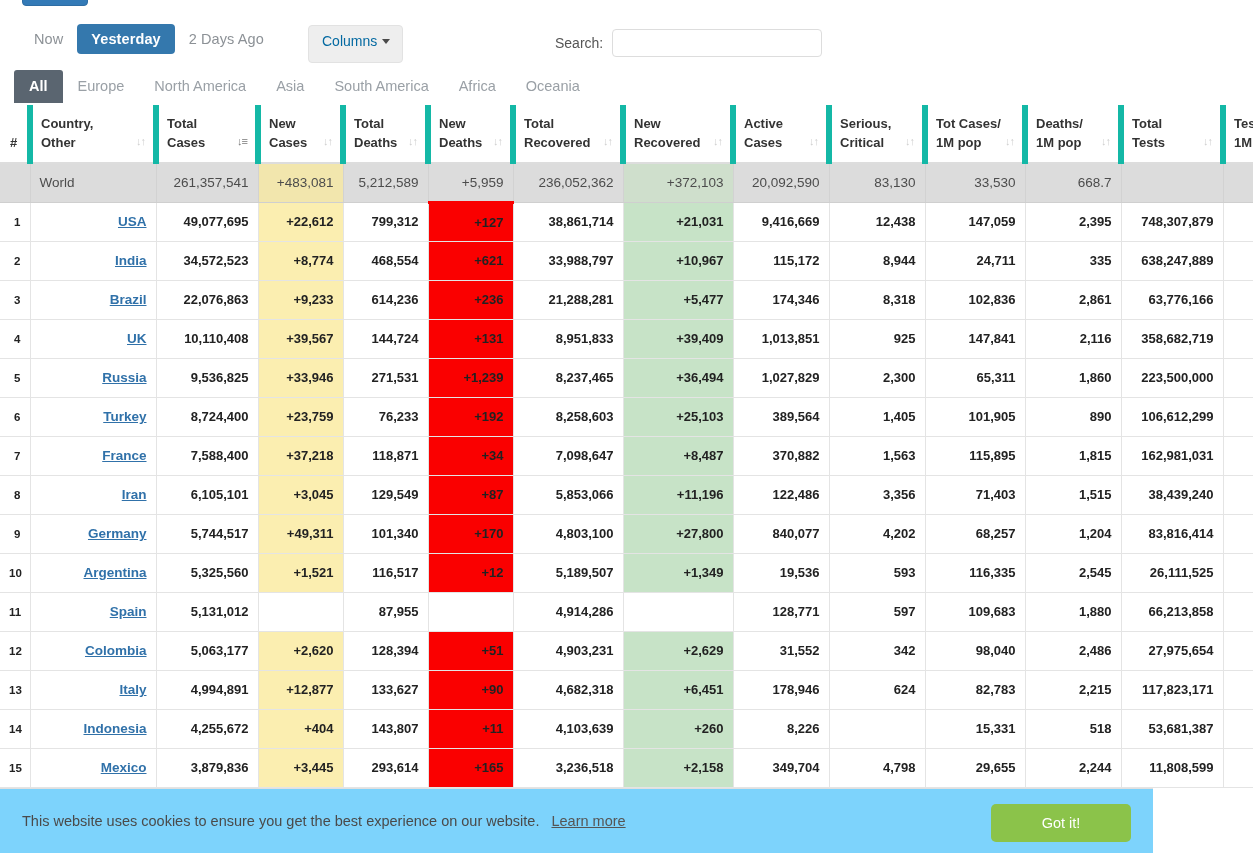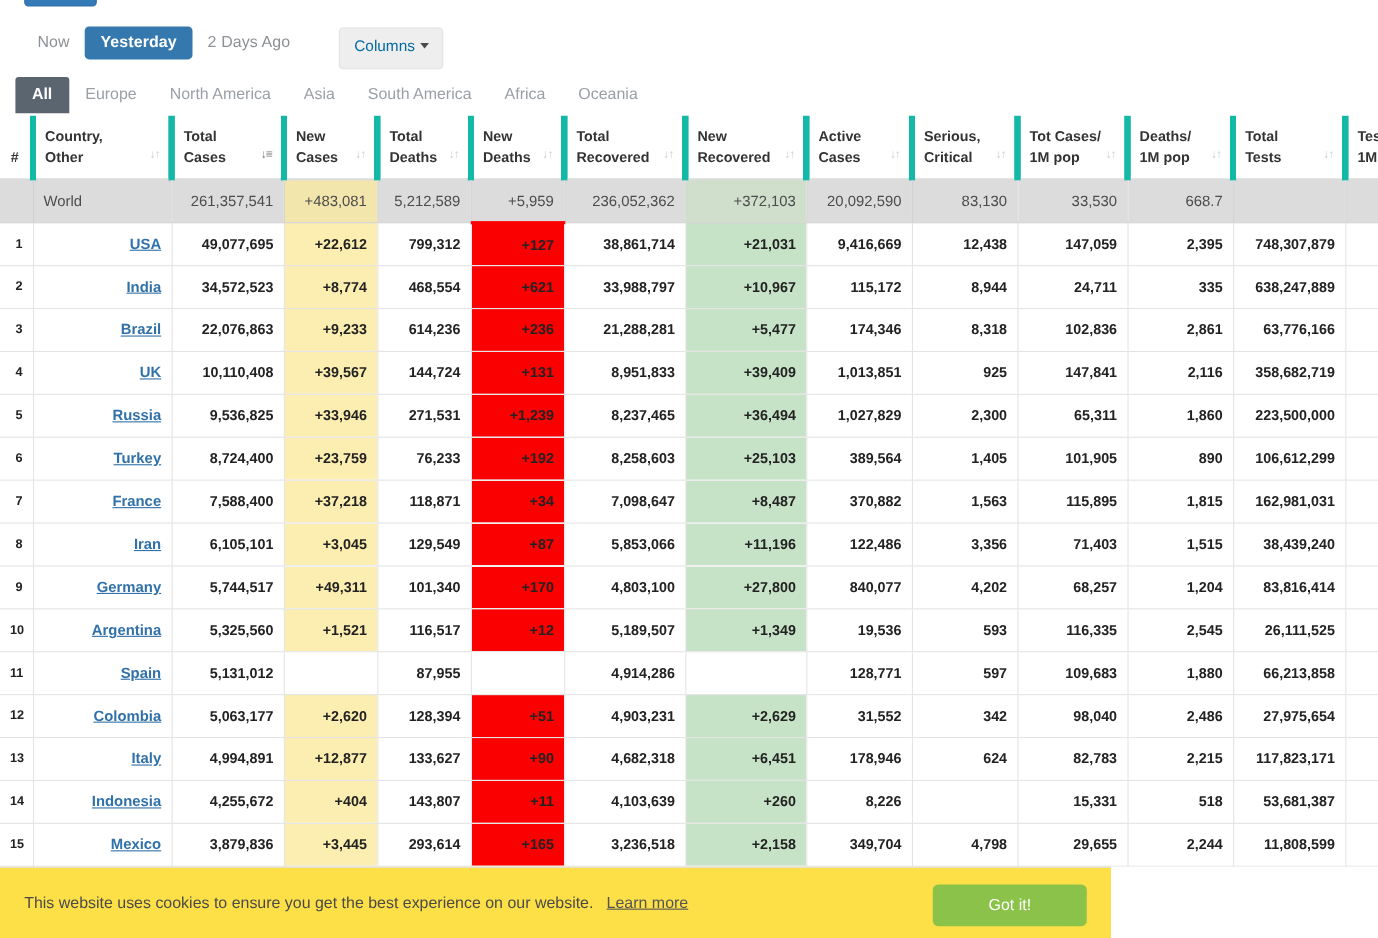--- a/index.html
+++ b/index.html
@@ -232,23 +232,23 @@
   col.w-sc   { width: 96px; }
   col.w-tcm  { width: 100px; }
   col.w-dpm  { width: 96px; }
   col.w-tt   { width: 102px; }
   col.w-tpm  { width: 80px; }
 
   
   .cookie-bar {
     position: absolute;
     left: 0; bottom: 0;
-    width: 1010px;
+    width: 1153px;
     height: 65px;
-    background: #fde047;
+    background: #7dd3fc;
     border-top: 1px solid #e0e0e0;
     display: flex;
     align-items: center;
     margin-top: 21px;
   }
   .cookie-text {
     margin-left: 22px;
     font-size: 14.5px;
     color: #4a4a4a;
   }
@@ -285,20 +285,24 @@
     <div class="day-tabs">
       <div class="day-tab">Now</div>
       <div class="day-tab active">Yesterday</div>
       <div class="day-tab">2 Days Ago</div>
     </div>
 
     <div class="columns-btn">
       <span>Columns</span><span class="caret"></span>
     </div>
 
+    <div class="search-wrap">
+      <span class="search-label">Search:</span>
+      <input class="search-input" type="text" placeholder="" style="">
+    </div>
   </div>
 
   <div class="region-tabs">
     <div class="spacer-l"></div>
     <div class="region-tab active">All</div>
     <div class="region-tab">Europe</div>
     <div class="region-tab">North America</div>
     <div class="region-tab">Asia</div>
     <div class="region-tab">South America</div>
     <div class="region-tab">Africa</div>

